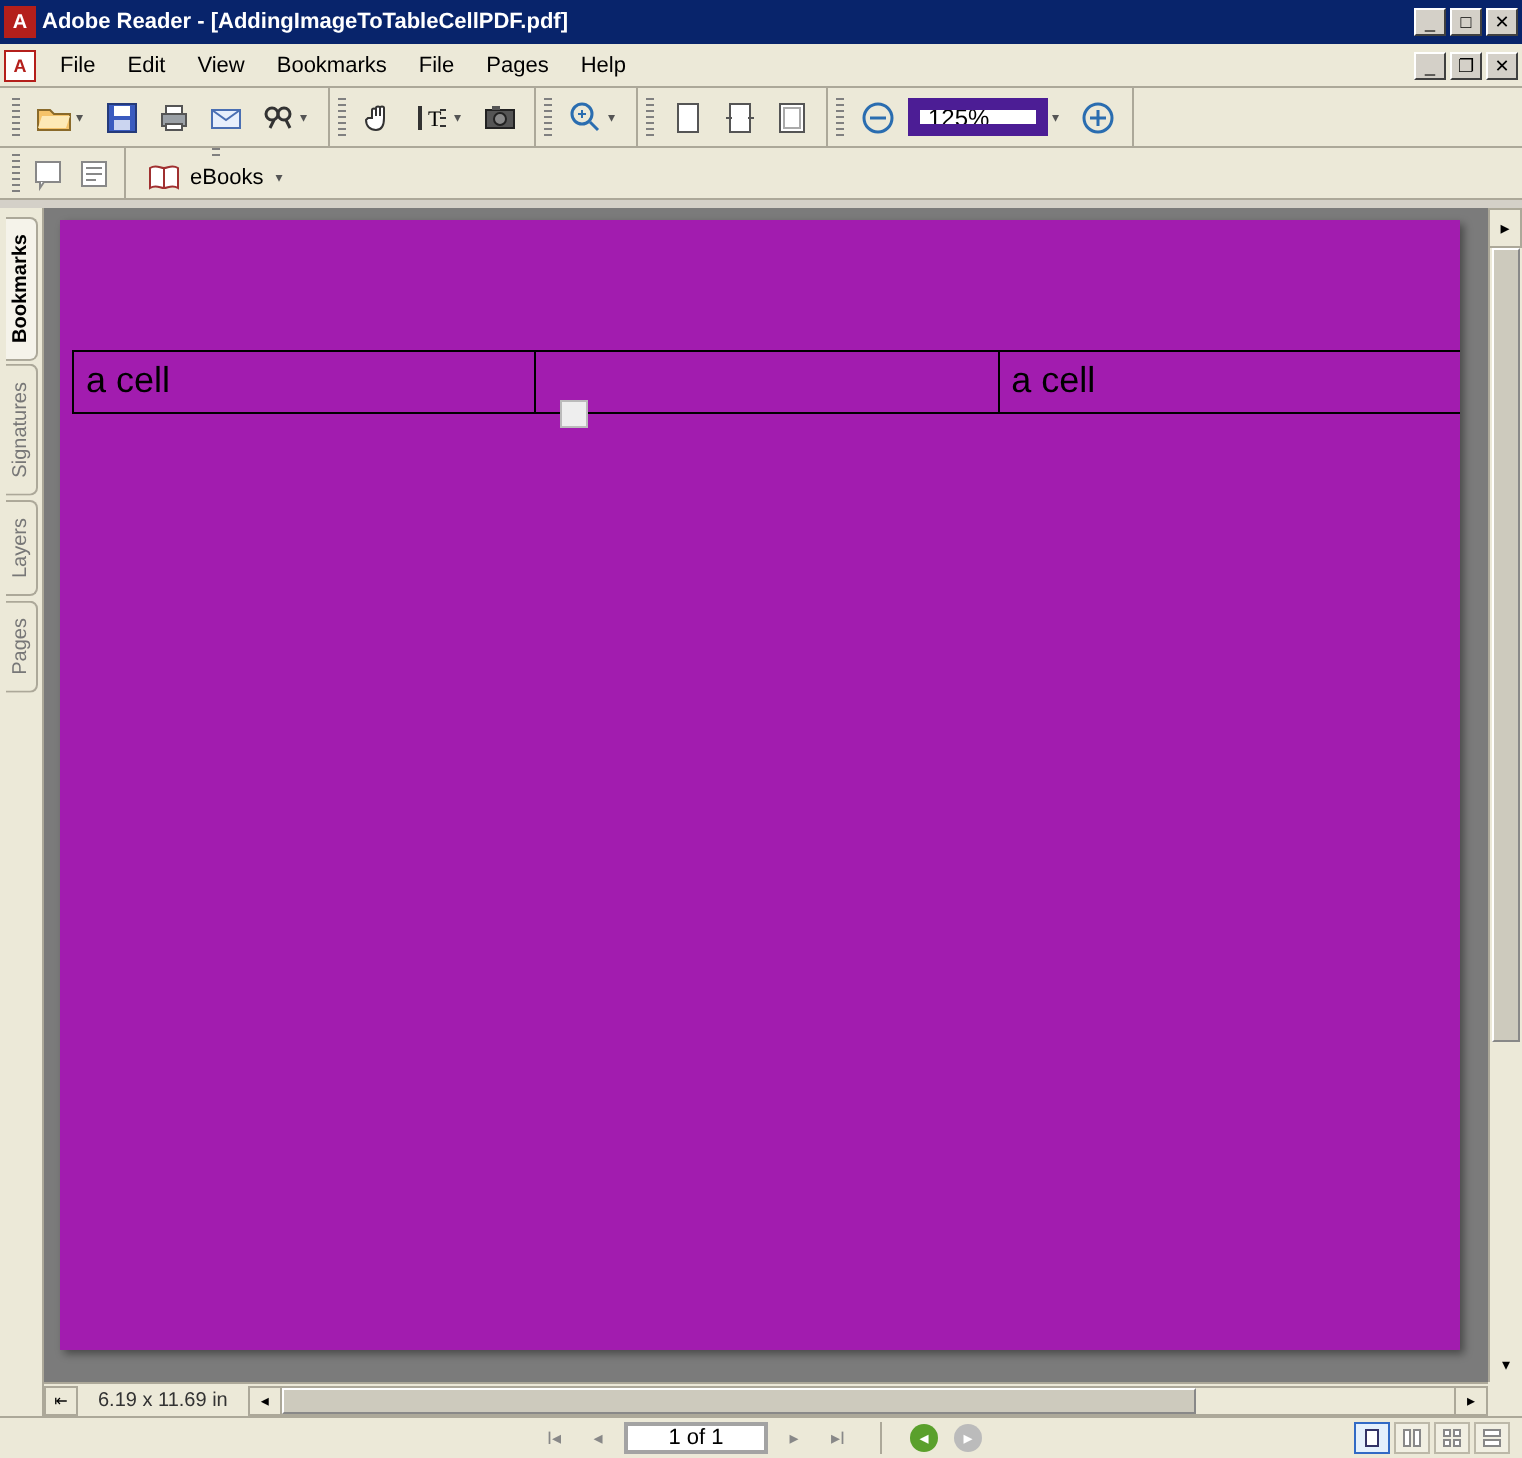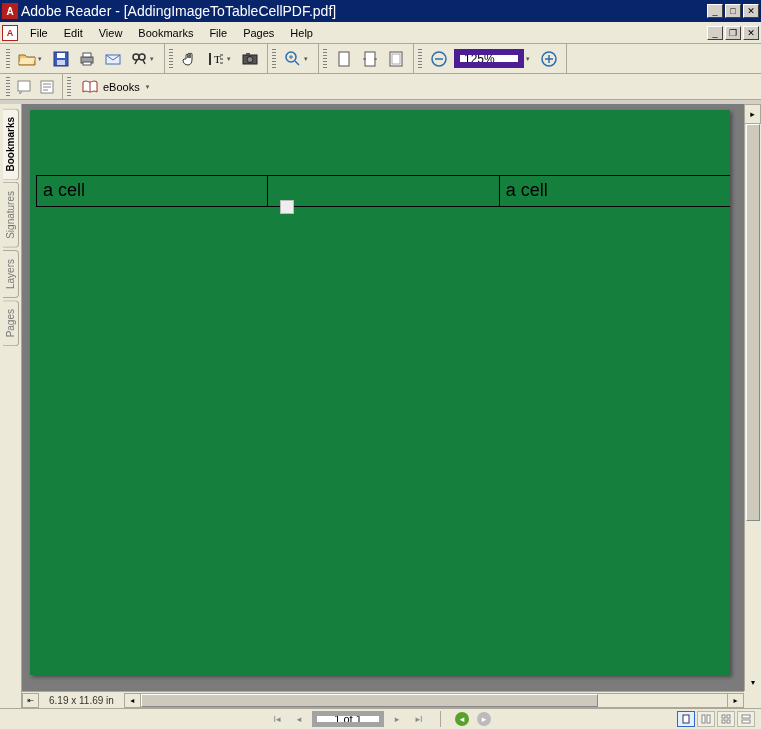--- a/index.html
+++ b/index.html
@@ -23,21 +23,21 @@
   align-items: center;
   padding: 0 2px;
   color: #fff;
 }
 .titlebar .app-icon {
   width: 16px; height: 16px; margin-right: 3px;
   background: #b41f1b;
   display: inline-flex; align-items: center; justify-content: center;
   font-size: 10px; font-weight: bold;
 }
-.titlebar .title-text { font-weight: normal; font-size: 14px; flex: 0 0 auto; }
+.titlebar .title-text { font-weight: bold; font-size: 11px; flex: 0 0 auto; }
 .titlebar .spacer { flex: 1; }
 .titlebar .winbtn {
   width: 16px; height: 14px; margin-left: 2px;
   background: #d4d0c8;
   border: 1px solid #fff;
   border-right-color:#404040; border-bottom-color:#404040;
   display: inline-flex; align-items:center; justify-content:center;
   font-family: "Segoe UI Symbol", Arial;
   font-size: 9px; color:#000;
 }
@@ -75,21 +75,21 @@
   align-items: center;
   height: 30px;
   padding: 0 2px;
 }
 .toolbar-group {
   display: flex; align-items: center;
   padding: 0 4px;
   border-right: 1px solid #aca899;
   height: 100%;
 }
-.toolbar-group.noborder { border-right: none; }
+.toolbar-group.noborder { border-right: none; flex-direction: column; }
 .grip {
   width: 4px; height: 20px; margin-right: 4px;
   background: repeating-linear-gradient(#808080 0 1px, transparent 1px 3px);
 }
 .tbtn {
   width: 24px; height: 24px;
   display: inline-flex; align-items:center; justify-content:center;
   margin: 0 1px;
   cursor: default;
 }
@@ -185,21 +185,21 @@
 .hscroll-row .pgdim{padding:0 10px;font-size:10px;color:#333;white-space:nowrap;}
 .hscroll-row .hnav{width:17px;height:15px;background:#ece9d8;border:1px solid #aca899;display:flex;align-items:center;justify-content:center;font-size:8px;}
 .hscroll-row .htrack{flex:1;background:#ece9d8;position:relative;height:15px;border:1px solid #aca899;border-left:none;border-right:none;}
 .hscroll-row .htrack .hthumb{position:absolute;top:0;bottom:0;left:0;width:78%;background:#cdcabd;border:1px solid #fff;border-right-color:#888;border-bottom-color:#888;}
 .corner{position:absolute;right:0;bottom:0;width:17px;height:17px;background:#ece9d8;}
 
 .page {
   position: absolute;
   left: 8px; top: 6px;
   width: 700px; height: 565px;
-  background: #15803d;
+  background: #a21caf;
   box-shadow: 2px 2px 4px rgba(0,0,0,0.4);
 }
 .pdf-table{
   position:absolute;
   left:6px; top:65px; right:0;
   border-top:1px solid #000;
   border-bottom:1px solid #000;
   display:flex;
   height:32px;
 }
@@ -228,21 +228,21 @@
 }
 
 
 .statusbar{
   position:absolute;left:0;right:0;bottom:0;height:21px;
   background:#ece9d8;border-top:1px solid #aca899;
   display:flex;align-items:center;justify-content:center;
 }
 .pager{display:flex;align-items:center;gap:4px;}
 .pager .pbtn{width:18px;height:16px;display:flex;align-items:center;justify-content:center;font-size:9px;color:#888;}
-.pager input{width:72px;height:16px;border:5px solid #a3a3a3;font-size:11px;text-align:center;background:#fff;}
+.pager input{width:72px;height:16px;border:2px solid #a3a3a3;font-size:11px;text-align:center;background:#fff;}
 .nav-circ{width:14px;height:14px;border-radius:50%;display:inline-flex;align-items:center;justify-content:center;font-size:9px;color:#fff;margin:0 2px;}
 .nav-circ.back{background:#5aa02c;}
 .nav-circ.fwd{background:#bbb;}
 .view-btns{position:absolute;right:6px;display:flex;gap:2px;}
 .view-btns .vbtn{width:18px;height:16px;border:1px solid #bcb8a8;background:#f1efe2;display:flex;align-items:center;justify-content:center;}
 .view-btns .vbtn.active{background:#e4f0fc;border-color:#316ac5;}
 .sep{width:1px;height:16px;background:#aca899;margin:0 8px;}
 </style>
 </head>
 <body>

